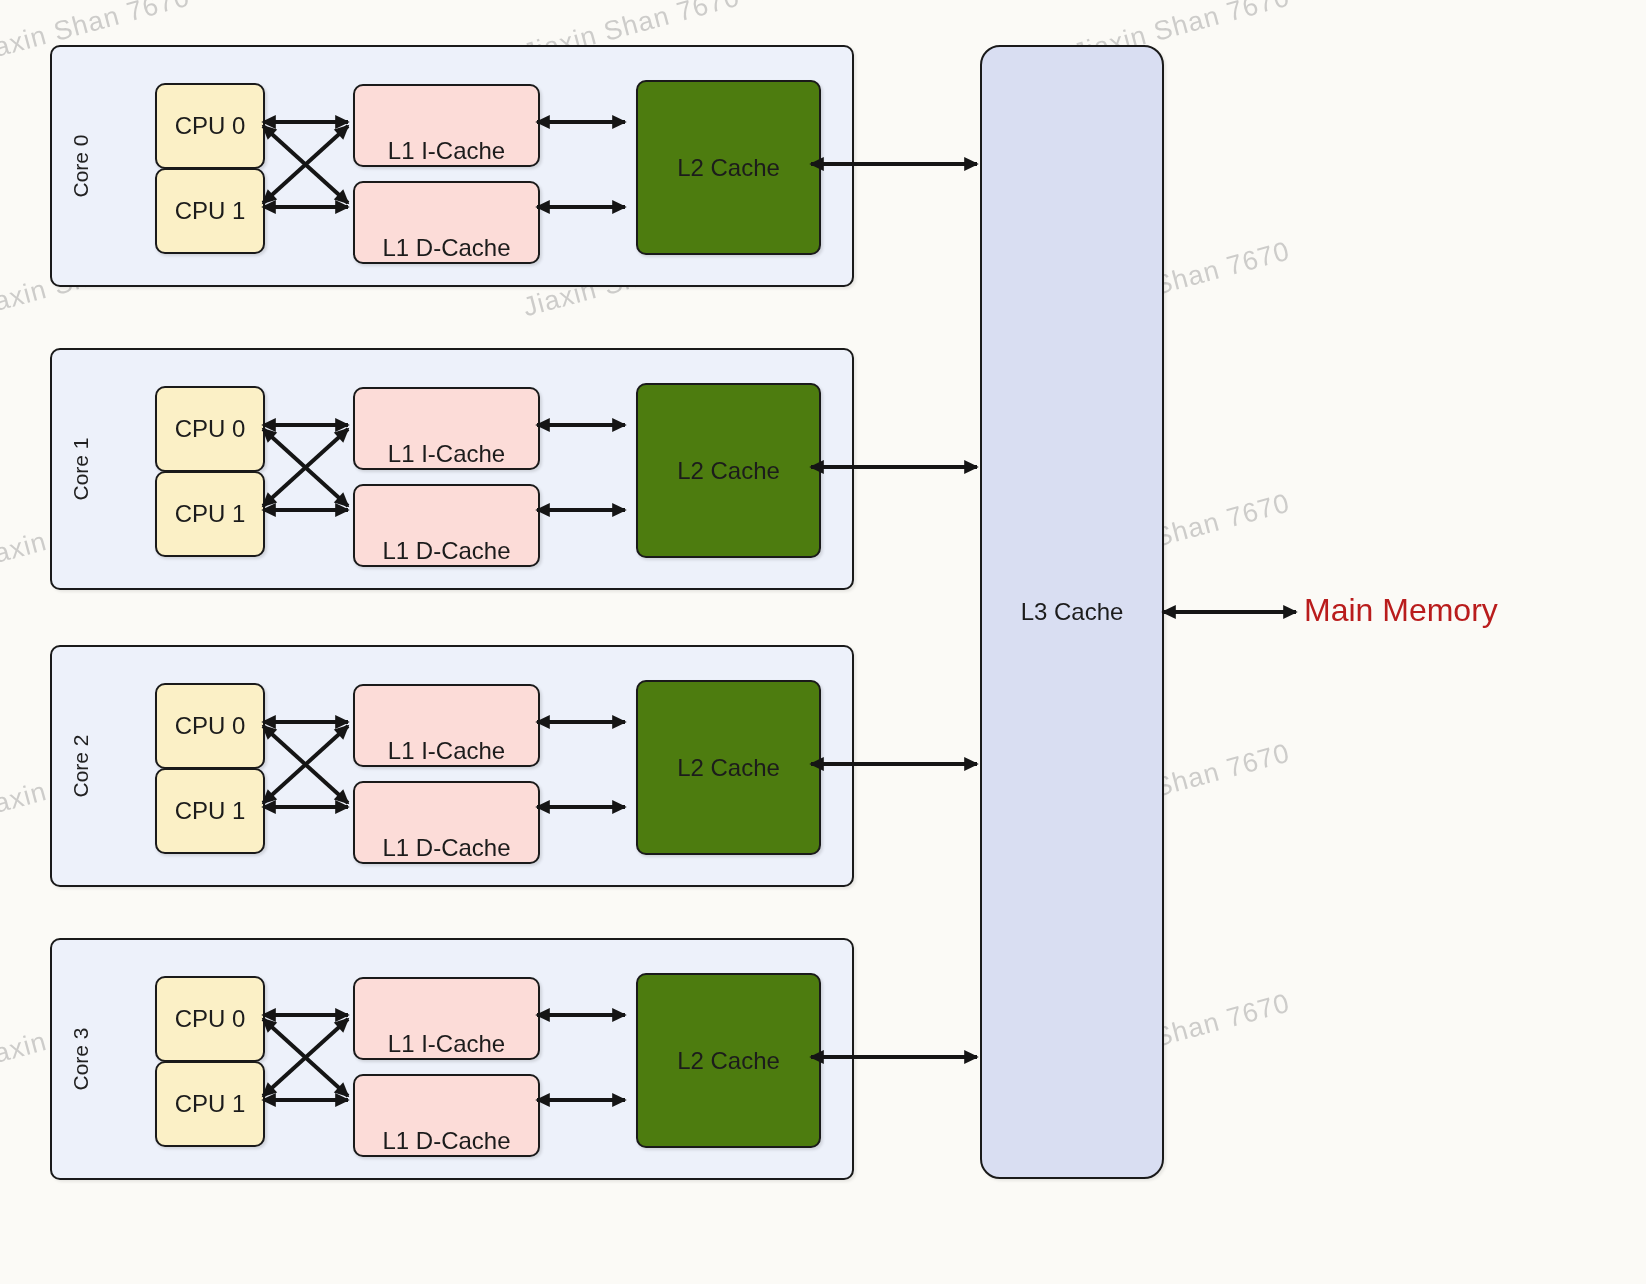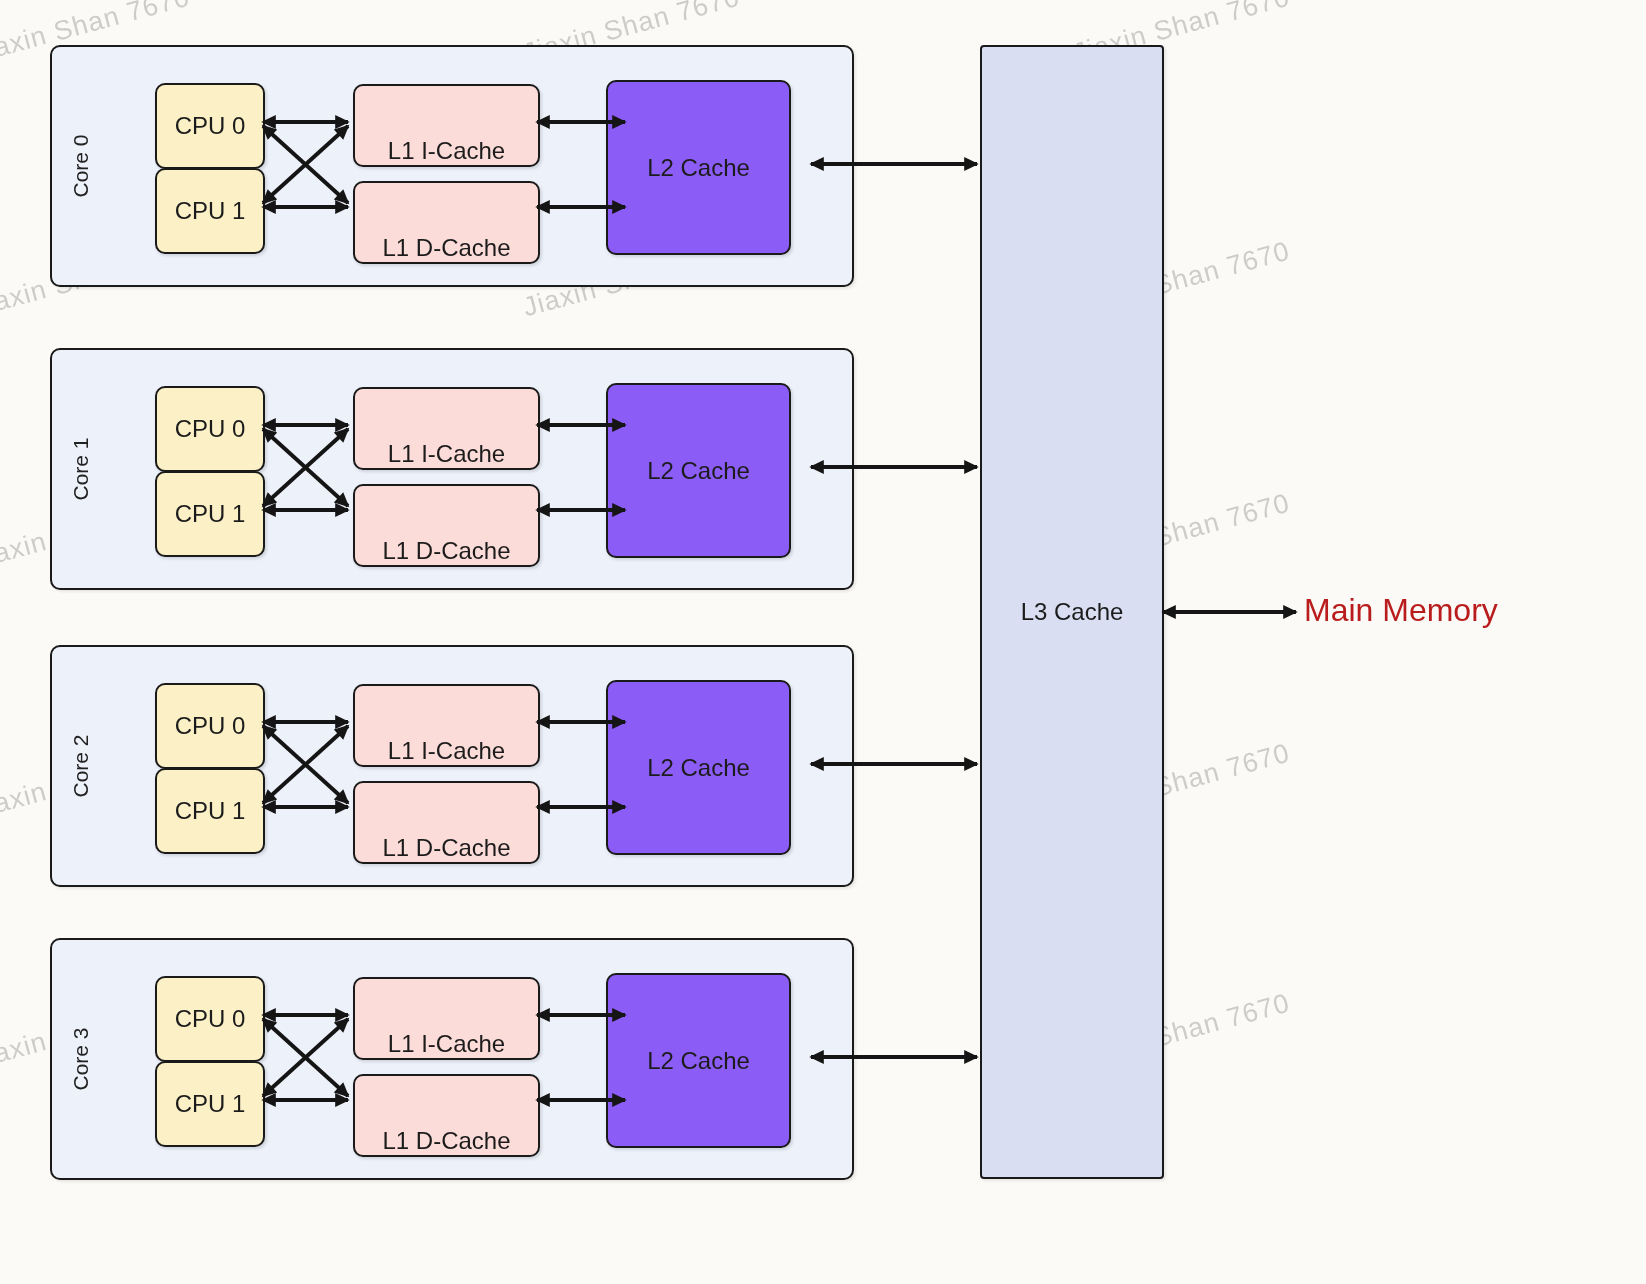--- a/index.html
+++ b/index.html
@@ -62,30 +62,30 @@
     display: flex; align-items: center; justify-content: center;
     font-size: 24px;
     box-shadow: 1.5px 2px 3px rgba(0,0,0,0.12);
   }
   .cpu  { left: 103px; width: 106px; height: 82px; background: #fbf0c6; text-align: center; }
   .cpu0 { top: 36px; }
   .cpu1 { top: 121px; }
   .l1   { left: 301px; width: 183px; height: 79px; background: #fcdcd8; align-items: flex-end; }
   .l1i  { top: 37px; }
   .l1d  { top: 134px; }
-  .l2   { left: 554px; top: 33px; width: 181px; height: 171px; background: #8b5cf6; }
+  .l2   { left: 584px; top: 33px; width: 181px; height: 171px; background: #4d7c0f; }
 
   
   .l3 {
     position: absolute;
     left: 980px; top: 45px;
     width: 180px; height: 1130px;
     background: #d9def2;
     border: 2.5px solid #1a1a1a;
-    border-radius: 4px;
+    border-radius: 20px;
     display: flex; align-items: center; justify-content: center;
     font-size: 24px;
     z-index: 1;
     box-shadow: 2px 2px 3px rgba(0,0,0,0.08);
   }
 
   .main-memory {
     position: absolute;
     left: 1304px; top: 612px;
     transform: translateY(-54%);

